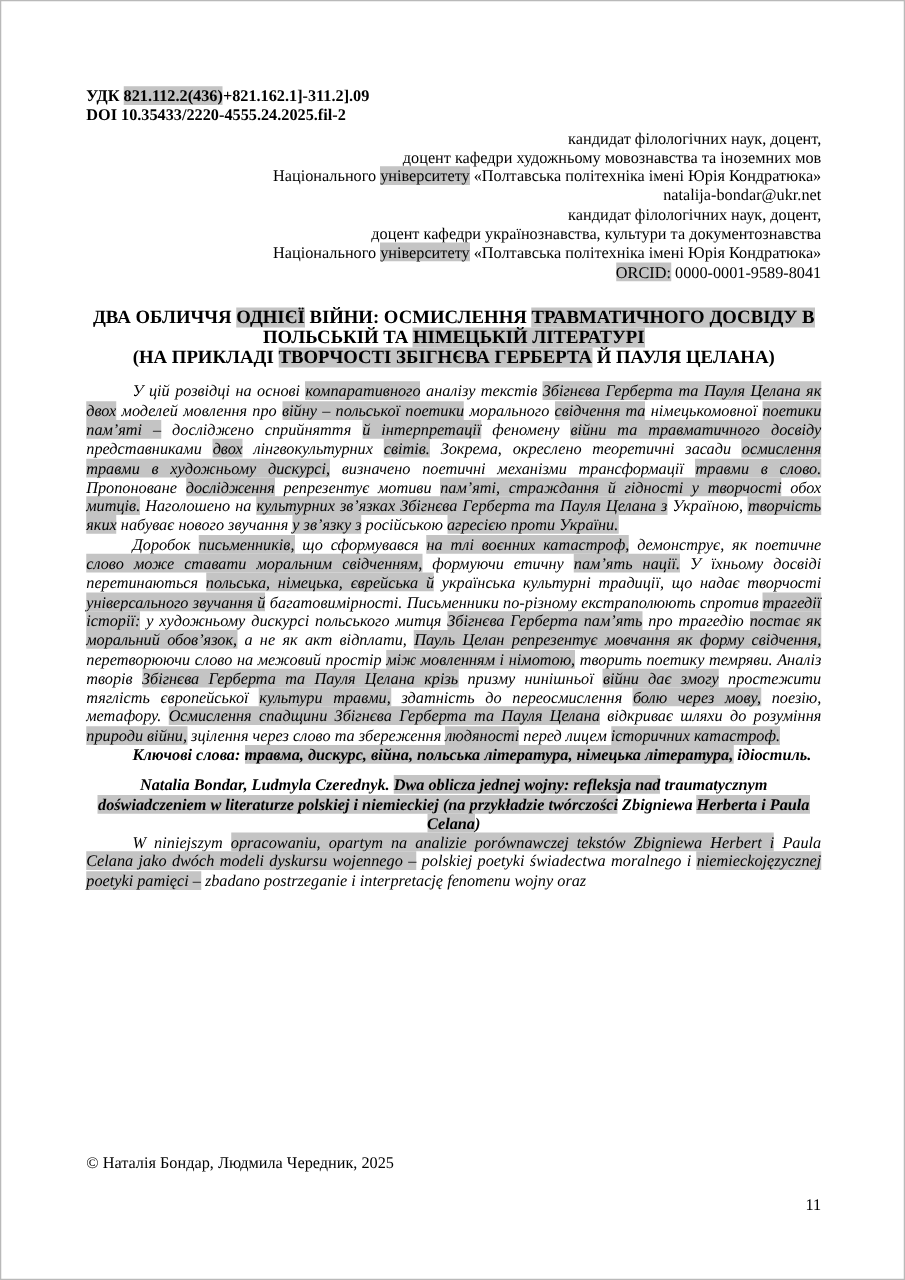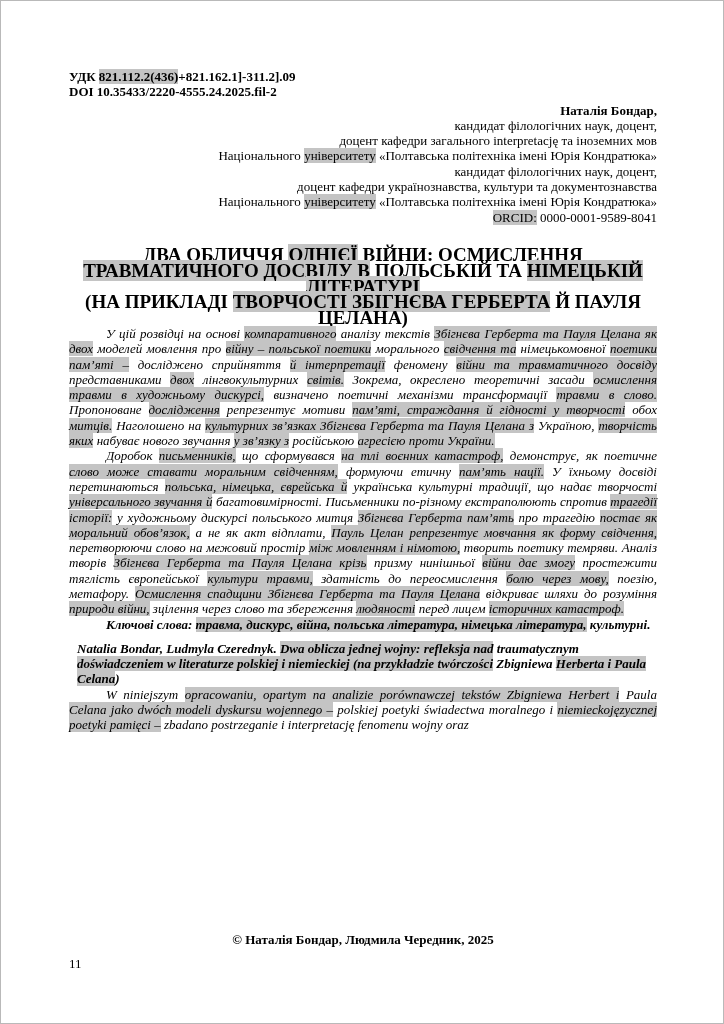--- a/index.html
+++ b/index.html
@@ -23,72 +23,72 @@
     flex-direction: column;
     overflow: hidden;
   }
   p, h1, h2 { margin: 0; padding: 0; }
   .meta { font-weight: bold; text-align: left; }
   .authors { text-align: right; margin-top: 3px; }
   .author-name { font-weight: bold; }
   .title {
     font-weight: bold;
     text-align: center;
-    font-size: 19px;
+    font-size: 15px;
     line-height: 15.8px;
   }
   h1.title { margin-top: 22px; }
-  .abstract { }
+  .abstract { margin-top: 11px; }
   .abs {
     font-style: italic;
     text-align: justify;
     text-indent: 37px;
   }
   .keywords { font-weight: bold; }
   .pl-heading {
     font-weight: bold;
     font-style: italic;
-    text-align: left;
+    text-align: center;
     margin-top: 9px;
     padding: 0 8px;
   }
   .hl { background-color: var(--hl, #c4c4c4); }
   .footer { margin-top: auto; }
-  .copyright { font-weight: bold; text-align: center; }
-  .page-number { text-align: left; margin-top: 8px; }
+  .copyright { font-weight: normal; text-align: left; }
+  .page-number { text-align: right; margin-top: 18px; }
 </style>
 </head>
 <body>
 
 <div class="page">
 
   <header>
     <p class="meta"><span>УДК </span><span class="hl">821.112.2(436)</span><span>+821.162.1]-311.2].09</span></p>
     <p class="meta">DOI 10.35433/2220-4555.24.2025.fil-2</p>
   </header>
 
   <section class="authors">
-    <p class="author-name">Наталія Бондар,</p>
     <p><span>кандидат філологічних наук, доцент,</span></p>
-    <p><span>доцент кафедри загального interpretację та іноземних мов</span></p>
+    <p><span>доцент кафедри художньому мовознавства та іноземних мов</span></p>
     <p><span>Національного </span><span class="hl">університету</span><span> «Полтавська політехніка імені Юрія Кондратюка»</span></p>
+    <p><span>natalija-bondar@ukr.net</span></p>
 
     <p><span>кандидат філологічних наук, доцент,</span></p>
     <p><span>доцент кафедри українознавства, культури та документознавства</span></p>
     <p><span>Національного </span><span class="hl">університету</span><span> «Полтавська політехніка імені Юрія Кондратюка»</span></p>
     <p><span class="hl">ORCID:</span><span> 0000-0001-9589-8041</span></p>
   </section>
 
   <h1 class="title"><span>ДВА ОБЛИЧЧЯ </span><span class="hl">ОДНІЄЇ</span><span> ВІЙНИ: ОСМИСЛЕННЯ </span><span class="hl">ТРАВМАТИЧНОГО ДОСВІДУ В</span><span> ПОЛЬСЬКІЙ ТА </span><span class="hl">НІМЕЦЬКІЙ ЛІТЕРАТУРІ</span></h1>
   <h2 class="title"><span>(НА ПРИКЛАДІ </span><span class="hl">ТВОРЧОСТІ ЗБІГНЄВА ГЕРБЕРТА</span><span> Й ПАУЛЯ ЦЕЛАНА)</span></h2>
 
   <section class="abstract">
     <p class="abs"><span>У цій розвідці на основі </span><span class="hl">компаративного</span><span> аналізу текстів </span><span class="hl">Збігнєва Герберта та Пауля Целана як двох</span><span> моделей мовлення про </span><span class="hl">війну – польської поетики</span><span> морального </span><span class="hl">свідчення та</span><span> німецькомовної </span><span class="hl">поетики пам’яті –</span><span> досліджено сприйняття </span><span class="hl">й інтерпретації</span><span> феномену </span><span class="hl">війни та травматичного досвіду</span><span> представниками </span><span class="hl">двох</span><span> лінгвокультурних </span><span class="hl">світів.</span><span> Зокрема, окреслено теоретичні засади </span><span class="hl">осмислення травми в художньому дискурсі,</span><span> визначено поетичні механізми трансформації </span><span class="hl">травми в слово.</span><span> Пропоноване </span><span class="hl">дослідження</span><span> репрезентує мотиви </span><span class="hl">пам’яті, страждання й гідності у творчості</span><span> обох </span><span class="hl">митців.</span><span> Наголошено на </span><span class="hl">культурних зв’язках Збігнєва Герберта та Пауля Целана з</span><span> Україною, </span><span class="hl">творчість яких</span><span> набуває нового звучання </span><span class="hl">у зв’язку з</span><span> російською </span><span class="hl">агресією проти України.</span></p>
     <p class="abs"><span>Доробок </span><span class="hl">письменників,</span><span> що сформувався </span><span class="hl">на тлі воєнних катастроф,</span><span> демонструє, як поетичне </span><span class="hl">слово може ставати моральним свідченням,</span><span> формуючи етичну </span><span class="hl">пам’ять нації.</span><span> У їхньому досвіді перетинаються </span><span class="hl">польська, німецька, єврейська й</span><span> українська культурні традиції, що надає творчості </span><span class="hl">універсального звучання й</span><span> багатовимірності. Письменники по-різному екстраполюють спротив </span><span class="hl">трагедії історії:</span><span> у художньому дискурсі польського митця </span><span class="hl">Збігнєва Герберта пам’ять</span><span> про трагедію </span><span class="hl">постає як моральний обов’язок,</span><span> а не як акт відплати, </span><span class="hl">Пауль Целан репрезентує мовчання як форму свідчення,</span><span> перетворюючи слово на межовий простір </span><span class="hl">між мовленням і німотою,</span><span> творить поетику темряви. Аналіз творів </span><span class="hl">Збігнєва Герберта та Пауля Целана крізь</span><span> призму нинішньої </span><span class="hl">війни дає змогу</span><span> простежити тяглість європейської </span><span class="hl">культури травми,</span><span> здатність до переосмислення </span><span class="hl">болю через мову,</span><span> поезію, метафору. </span><span class="hl">Осмислення спадщини Збігнєва Герберта та Пауля Целана</span><span> відкриває шляхи до розуміння </span><span class="hl">природи війни,</span><span> зцілення через слово та збереження </span><span class="hl">людяності</span><span> перед лицем </span><span class="hl">історичних катастроф.</span></p>
-    <p class="abs keywords"><span>Ключові слова: </span><span class="hl">травма, дискурс, війна, польська література, німецька література,</span><span> культурні.</span></p>
+    <p class="abs keywords"><span>Ключові слова: </span><span class="hl">травма, дискурс, війна, польська література, німецька література,</span><span> ідіостиль.</span></p>
   </section>
 
   <section>
     <p class="pl-heading"><span>Natalia Bondar, Ludmyla Czerednyk. </span><span class="hl">Dwa oblicza jednej wojny: refleksja nad</span><span> traumatycznym </span><span class="hl">doświadczeniem w literaturze polskiej i niemieckiej (na przykładzie twórczości</span><span> Zbigniewa </span><span class="hl">Herberta i Paula Celana</span><span>)</span></p>
     <p class="abs"><span>W niniejszym </span><span class="hl">opracowaniu, opartym na analizie porównawczej tekstów Zbigniewa Herbert i</span><span> Paula </span><span class="hl">Celana jako dwóch modeli dyskursu wojennego –</span><span> polskiej poetyki świadectwa moralnego i </span><span class="hl">niemieckojęzycznej poetyki pamięci –</span><span> zbadano postrzeganie i interpretację fenomenu wojny oraz</span></p>
   </section>
 
   <footer class="footer">
     <p class="copyright">© Наталія Бондар, Людмила Чередник, 2025</p>
     <p class="page-number">11</p>

